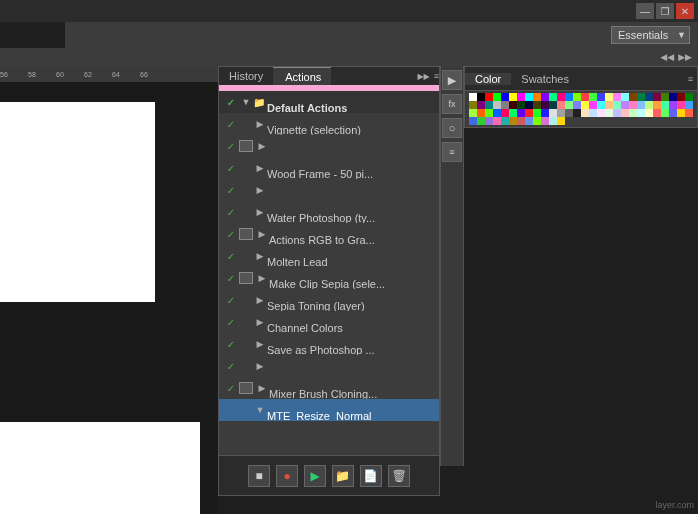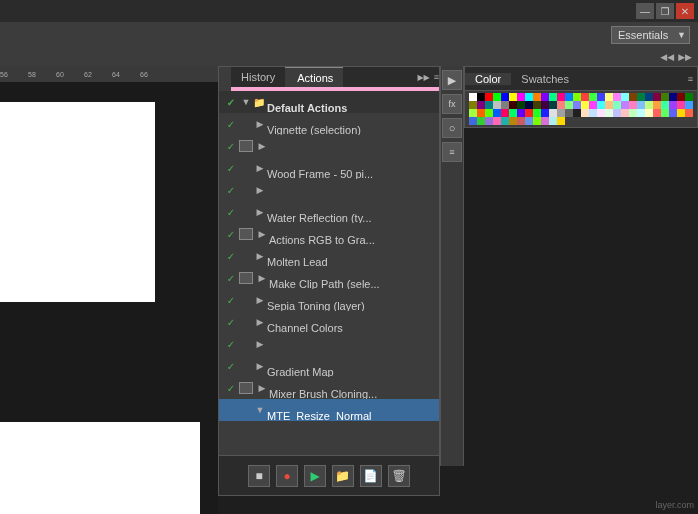--- a/index.html
+++ b/index.html
@@ -39,21 +39,21 @@
       font-size: 10px;
       cursor: pointer;
       display: flex; align-items: center; justify-content: center;
     }
     .title-btn.close { background: #c0392b; }
 
     
     .essentials-bar {
       position: absolute;
       top: 22px; right: 0;
-      width: 698px;
+      width: 633px;
       height: 26px;
       background: #3c3c3c;
       display: flex;
       align-items: center;
       justify-content: flex-end;
       padding-right: 8px;
     }
     .essentials-dropdown {
       background: #555;
       border: 1px solid #777;
@@ -146,22 +146,21 @@
       width: 222px;
       background: #3c3c3c;
       border: 1px solid #555;
       height: 430px;
     }
     .panel-tabs {
       display: flex;
       background: #2b2b2b;
       height: 24px;
       align-items: center;
-      border-bottom: 4px solid #f9a8d4;
-      margin-left: 12px;
+      border-bottom: 6px solid #f9a8d4;
     }
     .tab {
       padding: 0 10px;
       height: 100%;
       display: flex;
       align-items: center;
       cursor: pointer;
       color: #bbb;
       font-size: 11px;
     }
@@ -411,62 +410,62 @@
     </div>
     <div class="action-row">
       <span class="check-col">✓</span>
       <span class="empty-col"></span>
       <span class="arrow-col">▶</span>
     </div>
     <div class="action-row">
       <span class="check-col">✓</span>
       <span class="empty-col"></span>
       <span class="arrow-col">▶</span>
-      <span class="action-name">Water Reflection (ty...</span>
+      <span class="action-name">Water Photoshop (ty...</span>
     </div>
     <div class="action-row">
       <span class="check-col">✓</span>
       <span class="square-col"></span>
       <span class="arrow-col">▶</span>
       <span class="action-name">Actions RGB to Gra...</span>
     </div>
     <div class="action-row">
       <span class="check-col">✓</span>
       <span class="empty-col"></span>
       <span class="arrow-col">▶</span>
       <span class="action-name">Molten Lead</span>
     </div>
     <div class="action-row">
       <span class="check-col">✓</span>
       <span class="square-col"></span>
       <span class="arrow-col">▶</span>
-      <span class="action-name">Make Clip Path (sele...</span>
+      <span class="action-name">Make Clip Sepia (sele...</span>
     </div>
     <div class="action-row">
       <span class="check-col">✓</span>
       <span class="empty-col"></span>
       <span class="arrow-col">▶</span>
       <span class="action-name">Sepia Toning (layer)</span>
     </div>
     <div class="action-row">
       <span class="check-col">✓</span>
       <span class="empty-col"></span>
       <span class="arrow-col">▶</span>
       <span class="action-name">Channel Colors</span>
     </div>
     <div class="action-row">
       <span class="check-col">✓</span>
       <span class="empty-col"></span>
       <span class="arrow-col">▶</span>
-    </div>
-    <div class="action-row">
-      <span class="check-col">✓</span>
-      <span class="empty-col"></span>
-      <span class="arrow-col">▶</span>
-      <span class="action-name">Gradient Map</span>
+      <span class="action-name">Save as Photoshop ...</span>
+    </div>
+    <div class="action-row">
+      <span class="check-col">✓</span>
+      <span class="empty-col"></span>
+      <span class="arrow-col">▶</span>
     </div>
     <div class="action-row">
       <span class="check-col">✓</span>
       <span class="square-col"></span>
       <span class="arrow-col">▶</span>
       <span class="action-name">Mixer Brush Cloning...</span>
     </div>
     <div class="action-row selected">
       <span class="check-col"></span>
       <span class="empty-col"></span>

